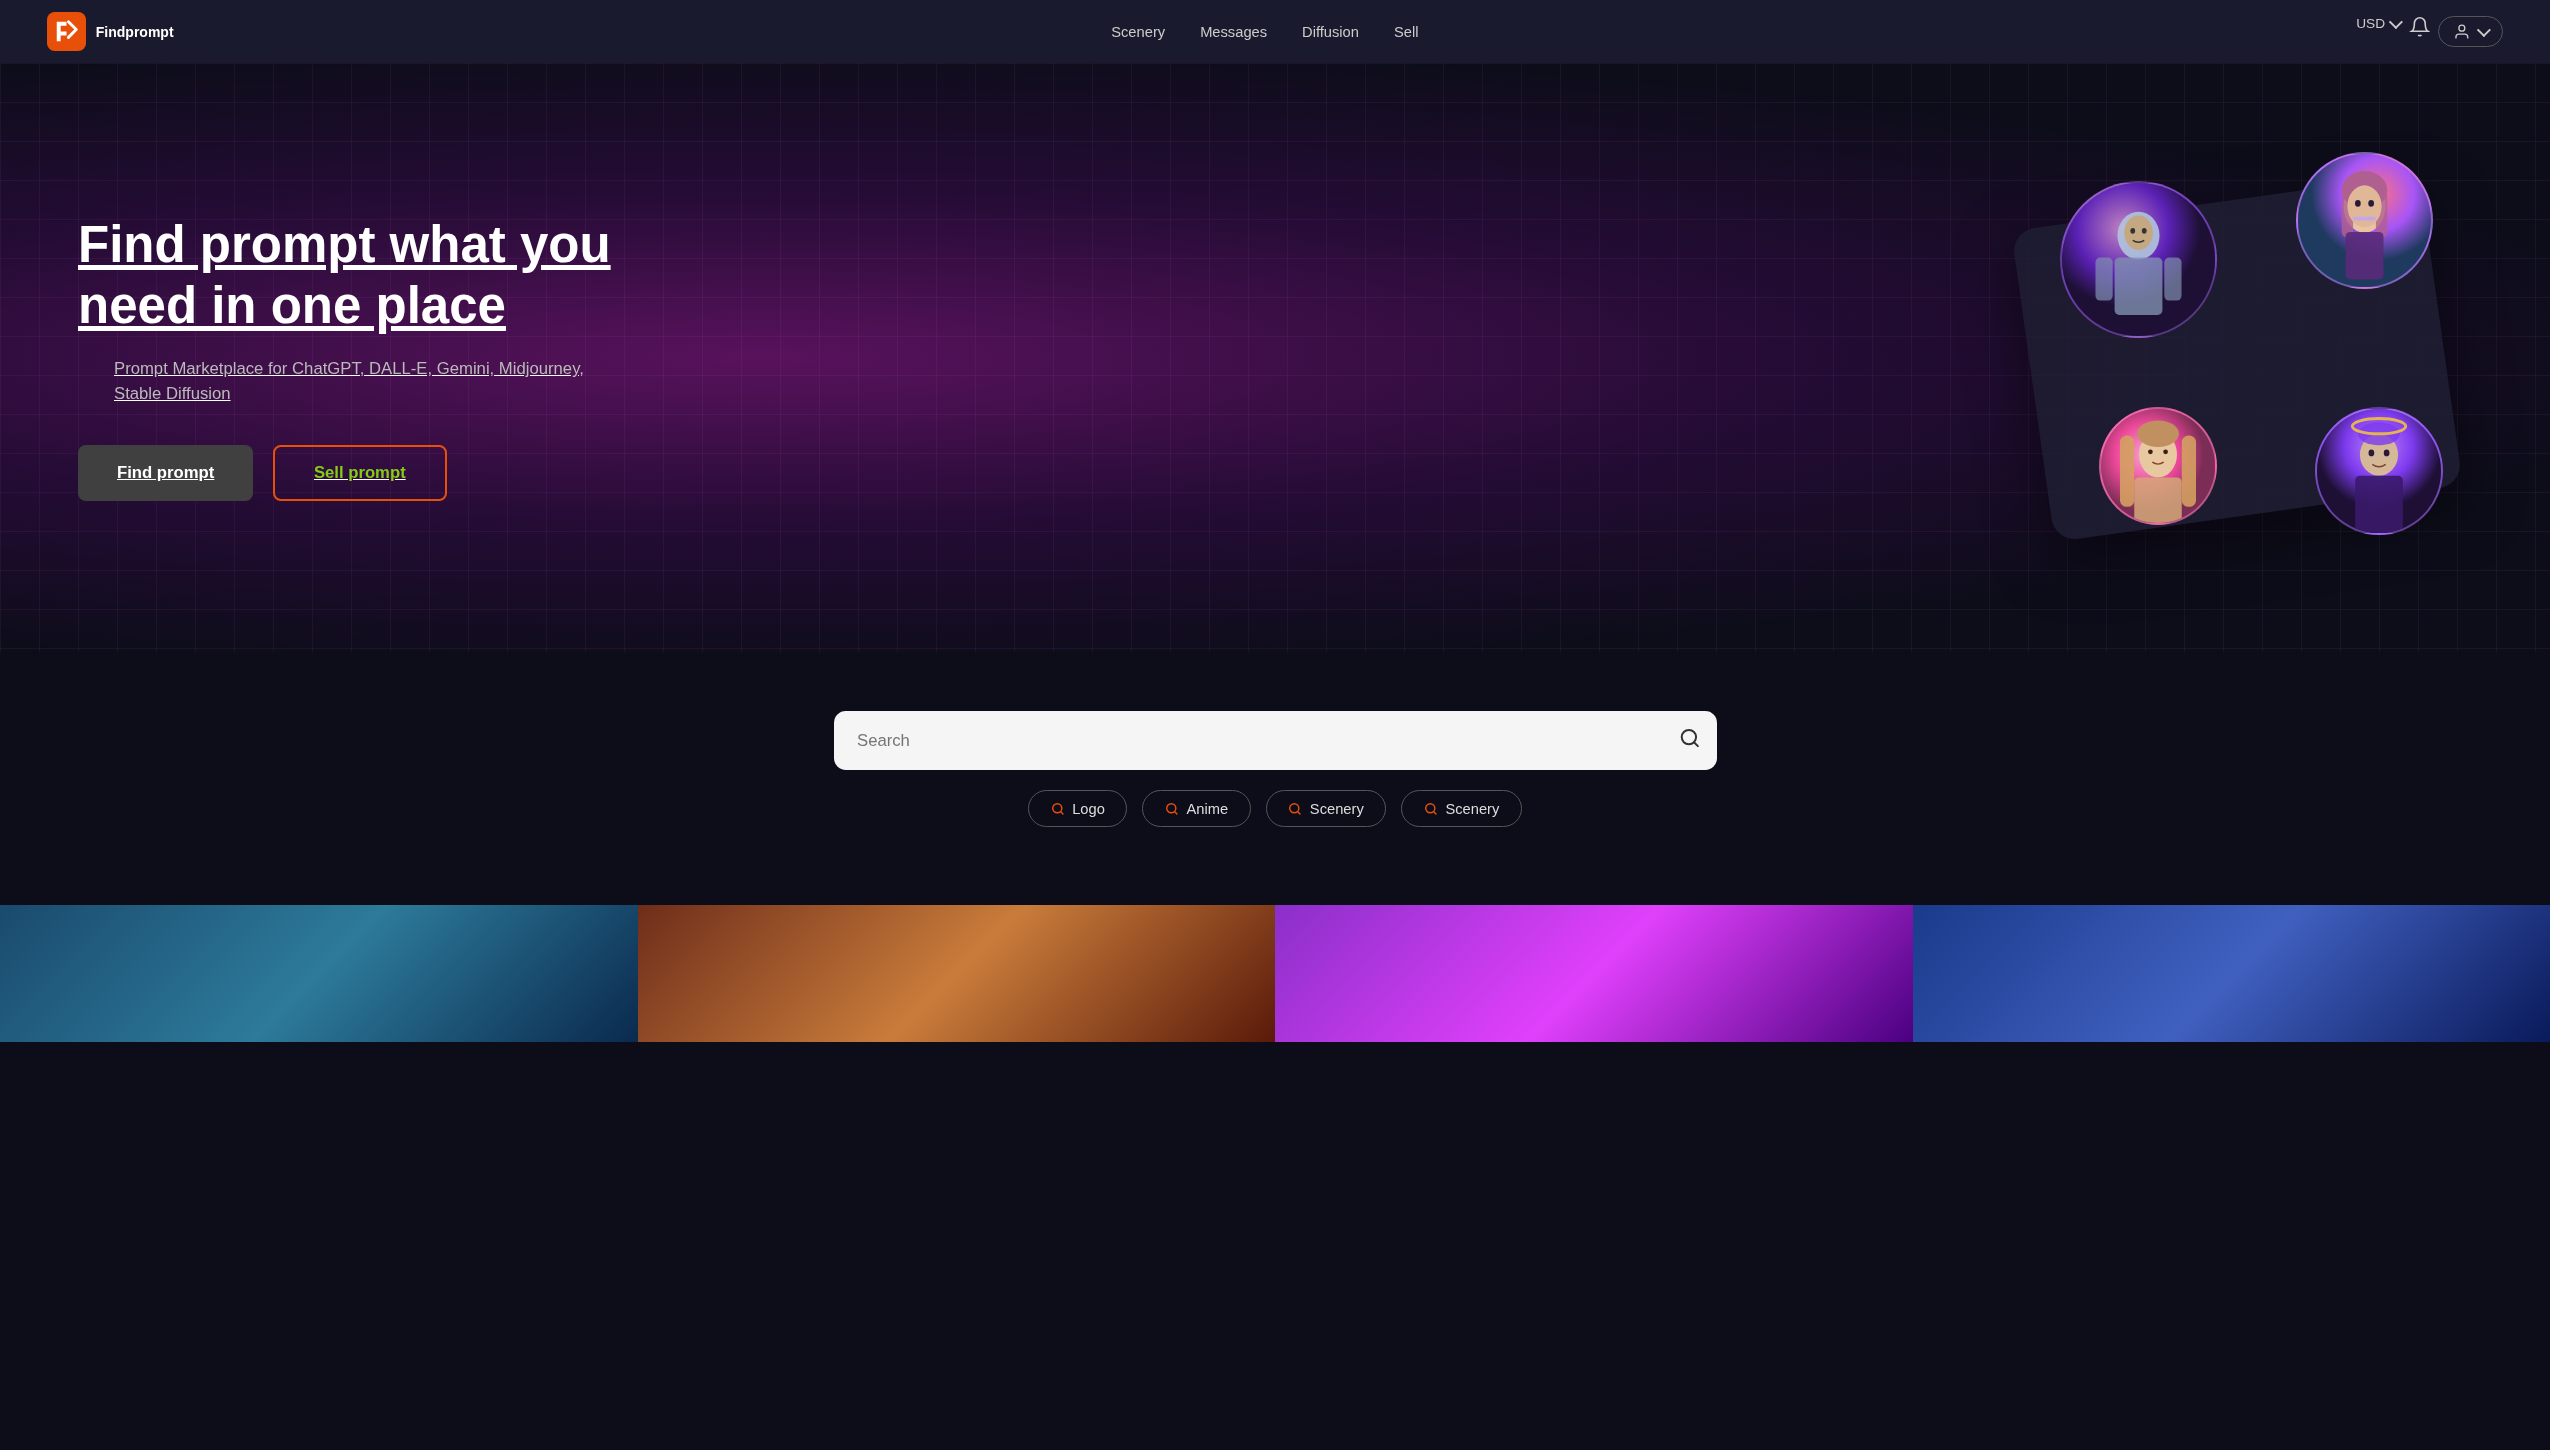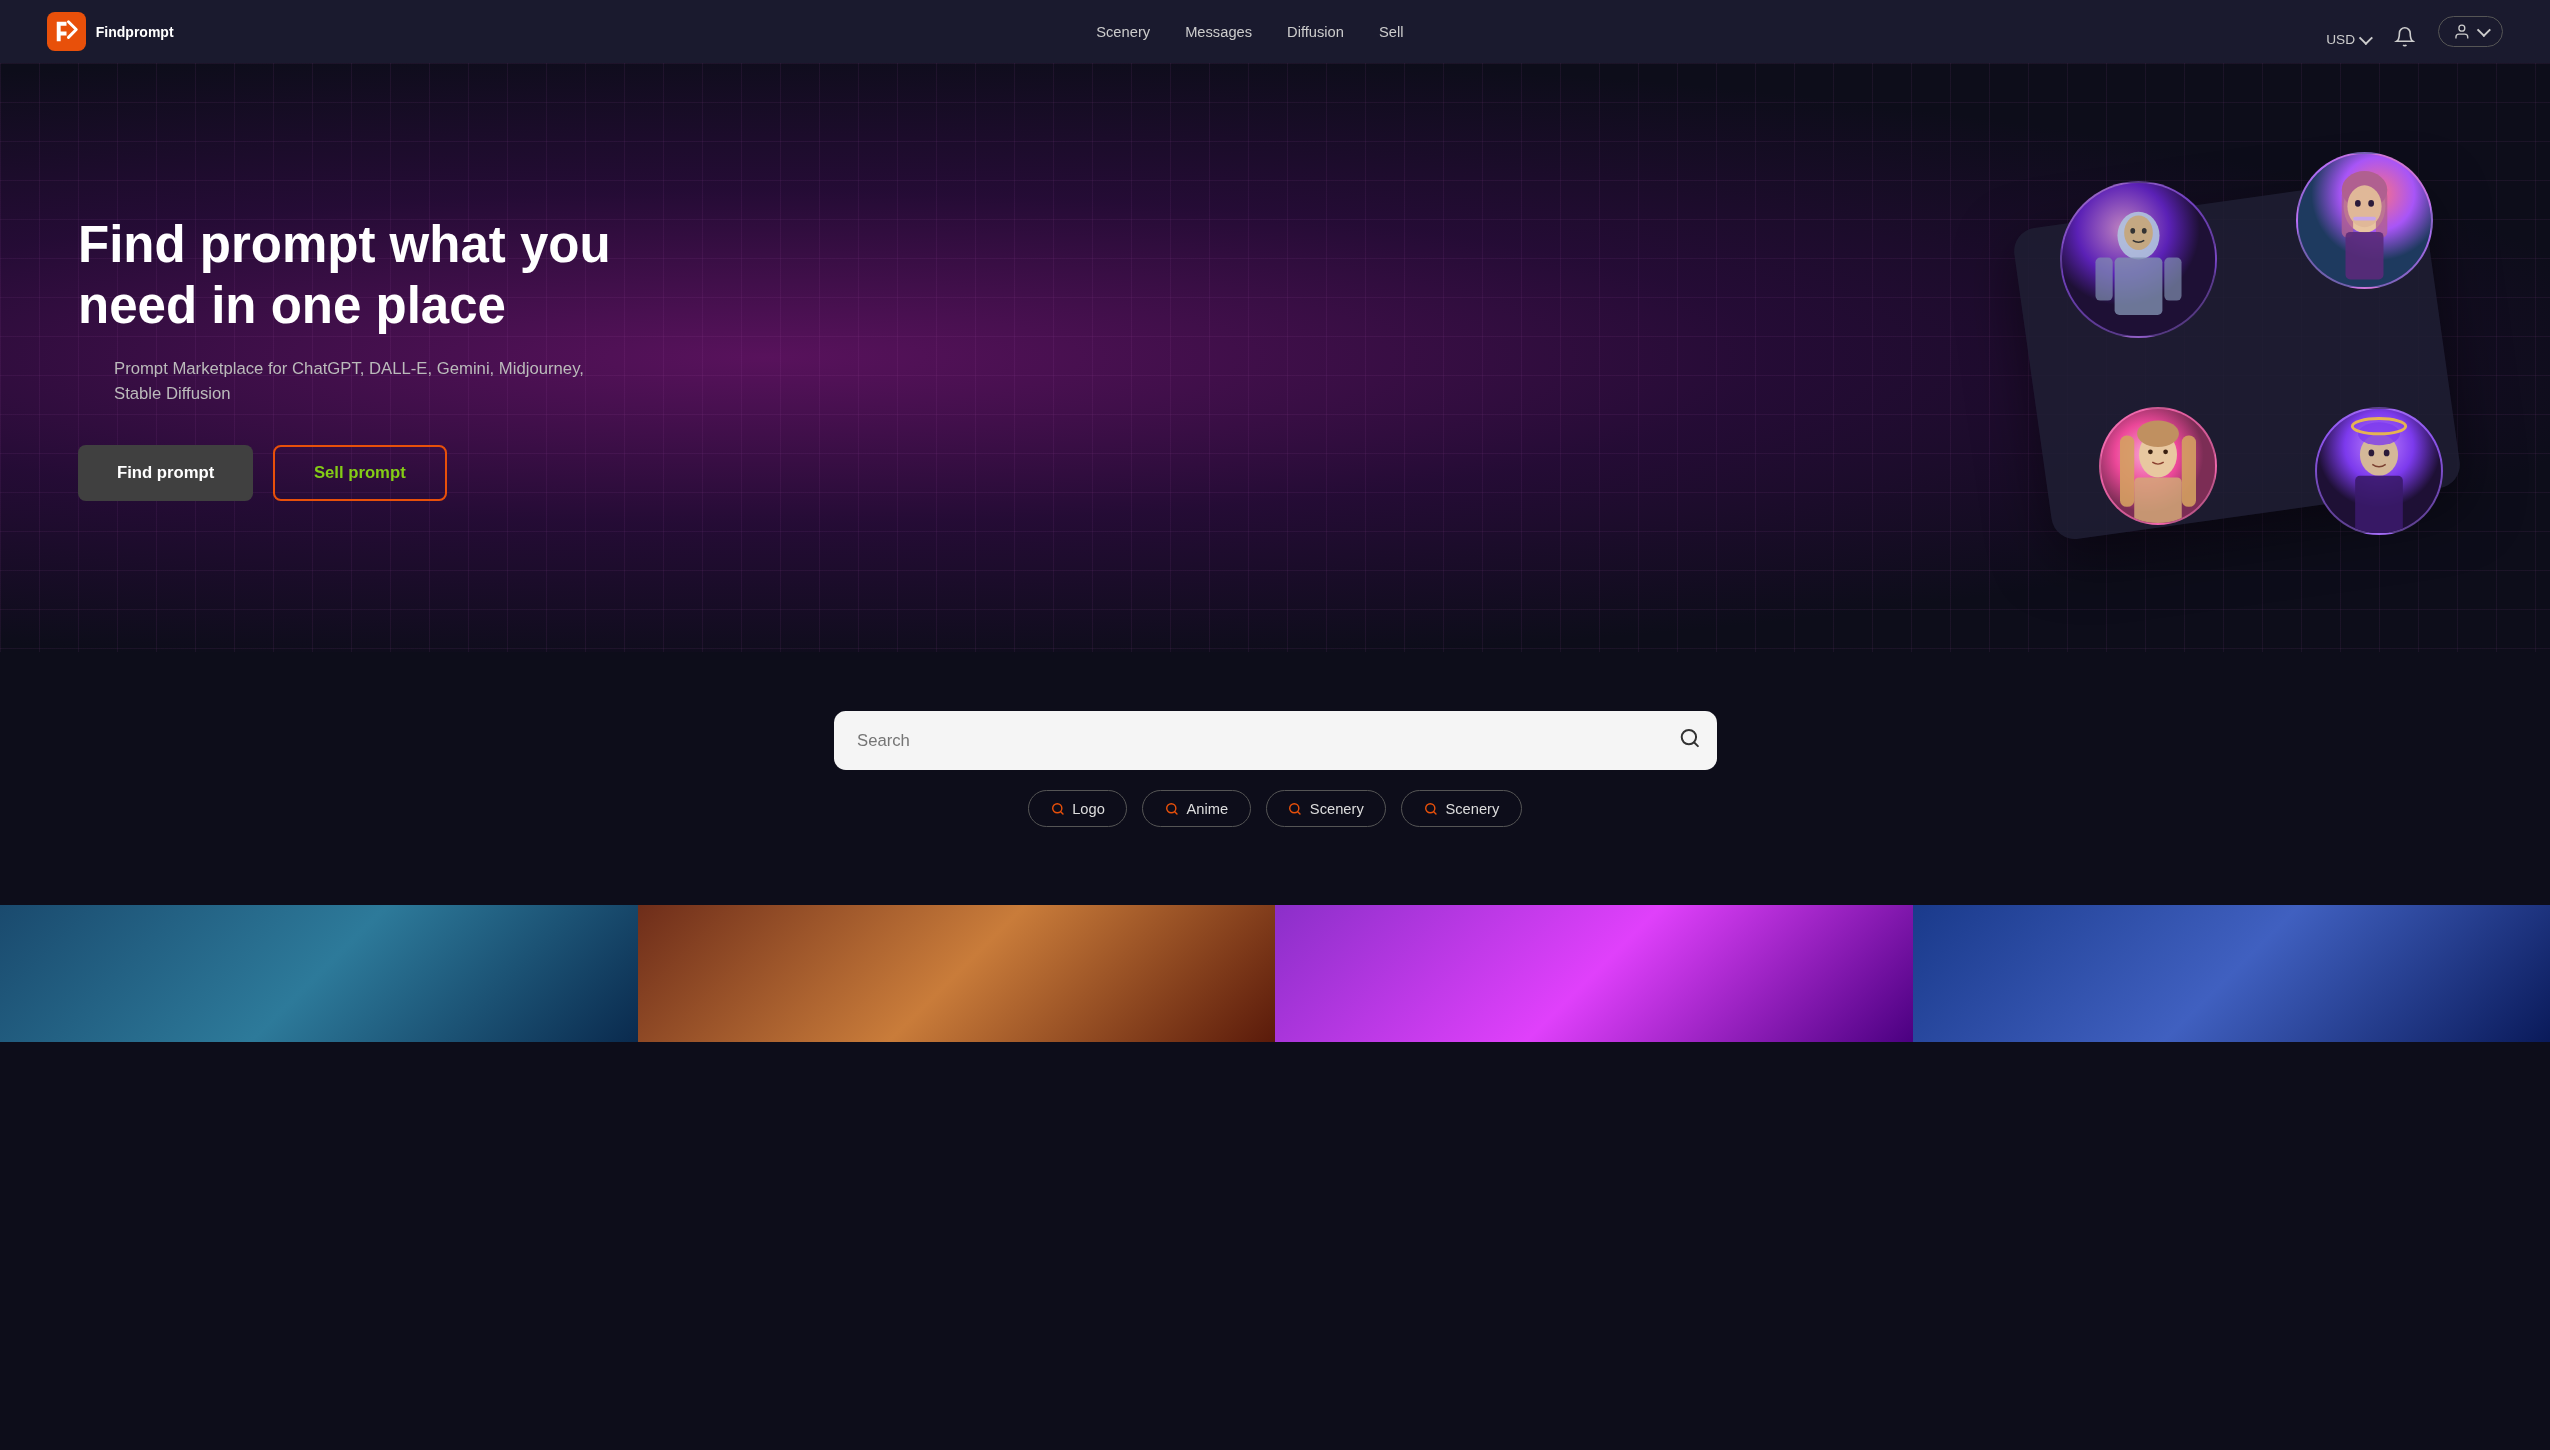--- a/index.html
+++ b/index.html
@@ -50,22 +50,22 @@
 
     .nav-link {
       color: #ccc;
       font-size: 14.7px;
       cursor: pointer;
       text-decoration: none;
     }
 
     .nav-right {
       display: flex;
-      align-items: flex-end;
-      gap: 23px;
+      align-items: flex-start;
+      gap: 8px;
     }
 
     .currency-btn {
       display: flex;
       align-items: center;
       gap: 5.9px;
       color: #ccc;
       font-size: 13.7px;
       cursor: pointer;
       background: none;
@@ -120,20 +120,21 @@
       background-image:
         linear-gradient(rgba(200, 100, 200, 0.08) 1px, transparent 1px),
         linear-gradient(90deg, rgba(200, 100, 200, 0.08) 1px, transparent 1px);
       background-size: 39px 39px;
     }
 
     .hero-content {
       position: relative;
       z-index: 2;
       max-width: 539px;
+      text-decoration: underline;
     }
 
     .hero-title {
       font-size: 51px;
       font-weight: 700;
       line-height: 1.2;
       margin-bottom: 19.6px;
       color: #fff;
     }
 

